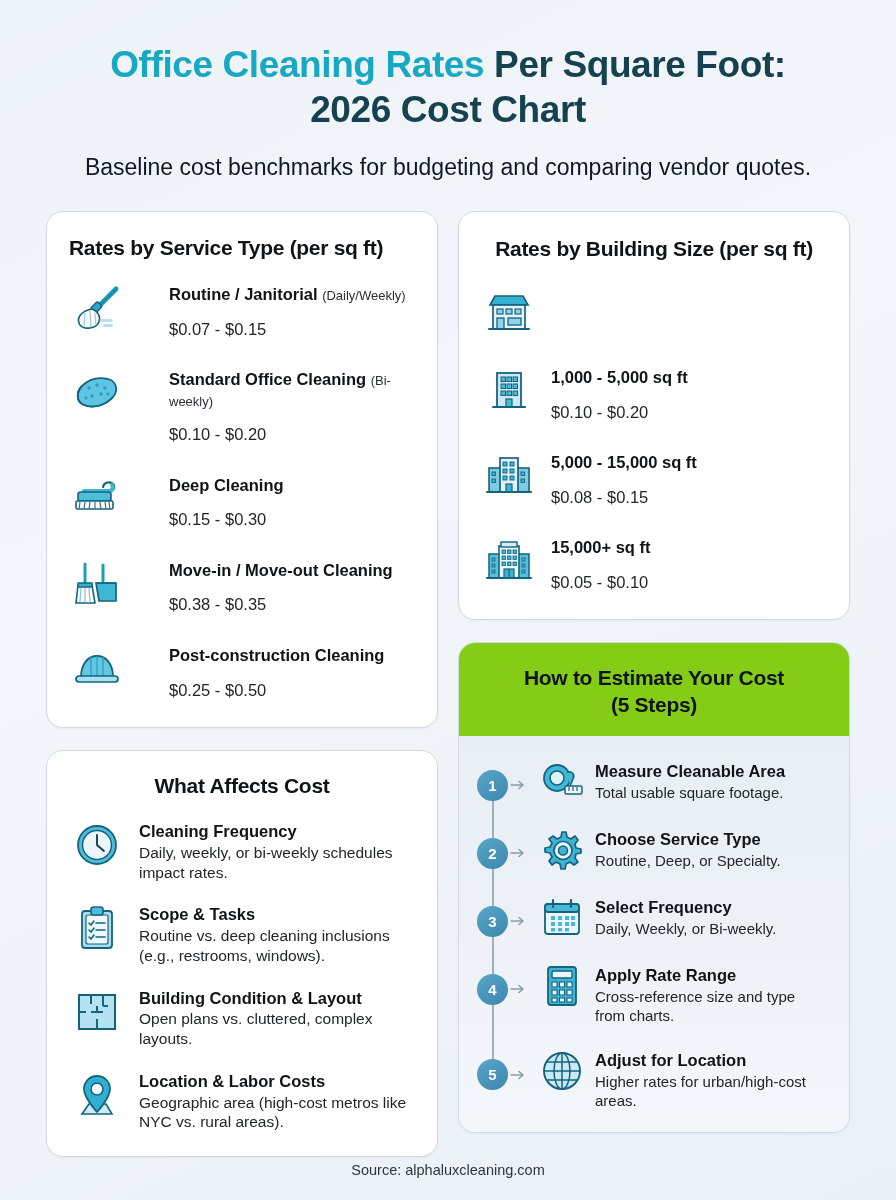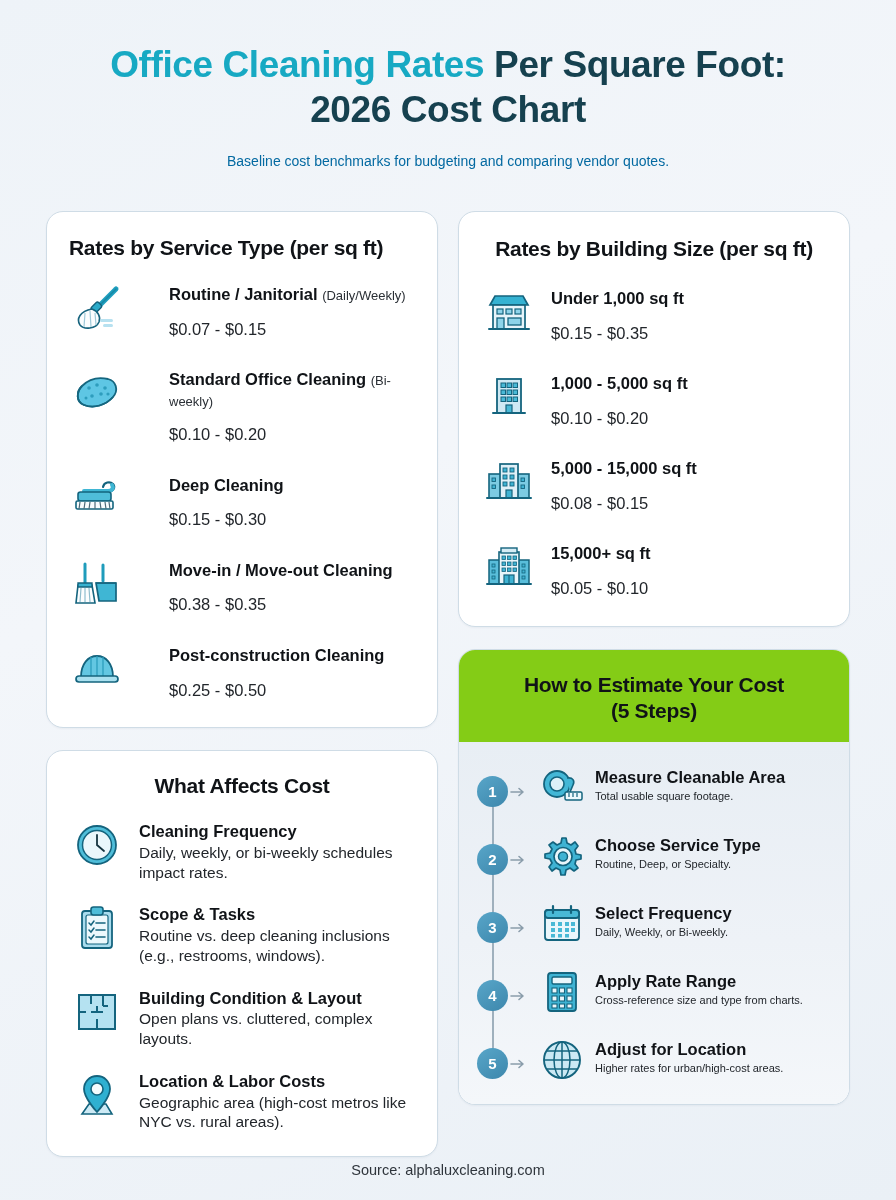--- a/index.html
+++ b/index.html
@@ -21,22 +21,22 @@
     font-size: 37px;
     font-weight: bold;
     line-height: 1.22;
     letter-spacing: -0.4px;
     color: #16414f;
   }
   .title .accent { color: #17a9c3; }
 
   .subtitle {
     margin-top: 20px;
-    font-size: 14px;
-    color: #0369a1;
+    font-size: 23px;
+    color: #0f172a;
     line-height: 1.35;
   }
 
   
   .grid {
     position: absolute;
     top: 211px;
     left: 46px;
     width: 860px;
     display: grid;
@@ -172,21 +172,21 @@
     padding-top: 4px;
   }
   .step-txt { padding-top: 6px; flex: 1; }
   .step-title {
     font-size: 16.5px;
     font-weight: bold;
     color: #101317;
     line-height: 1.2;
   }
   .step-desc {
-    font-size: 11px;
+    font-size: 15px;
     color: #22262b;
     line-height: 1.28;
     margin-top: 1px;
   }
 
   
   .spine {
     position: absolute;
     left: 33px;
     top: 48px;
@@ -399,24 +399,20 @@
               <svg width="46" height="42" viewBox="0 0 46 42">
                 <path d="M4 14 L9 5 L37 5 L42 14 Z" fill="#35b2d2" stroke="#14647e" stroke-width="1.7"></path>
                 <rect x="7" y="14" width="32" height="24" fill="#e6f4fa" stroke="#14647e" stroke-width="1.7"></rect>
                 <rect x="11" y="18" width="6" height="5" fill="#8ed4ea" stroke="#14647e" stroke-width="1.2"></rect>
                 <rect x="20" y="18" width="6" height="5" fill="#8ed4ea" stroke="#14647e" stroke-width="1.2"></rect>
                 <rect x="29" y="18" width="6" height="5" fill="#8ed4ea" stroke="#14647e" stroke-width="1.2"></rect>
                 <rect x="11" y="27" width="7" height="11" fill="#8ed4ea" stroke="#14647e" stroke-width="1.3"></rect>
                 <rect x="22" y="27" width="13" height="7" fill="#8ed4ea" stroke="#14647e" stroke-width="1.3"></rect>
                 <path d="M3 38 L43 38" stroke="#14647e" stroke-width="2" stroke-linecap="round"></path>
               </svg>
-            </div>
-            <div class="txt">
-              <div class="row-head">Under 1,000 sq ft</div>
-              <div class="row-sub">$0.15 - $0.35</div>
             </div>
           </div>
 
           <div class="row">
             <div class="ico">
               <svg width="46" height="44" viewBox="0 0 46 44">
                 <rect x="11" y="4" width="24" height="34" fill="#cfe9f4" stroke="#14647e" stroke-width="1.8"></rect>
                 <g fill="#49b9d6" stroke="#14647e" stroke-width="1">
                   <rect x="15" y="8" width="4.5" height="4.5"></rect>
                     <rect x="21" y="8" width="4.5" height="4.5"></rect>

